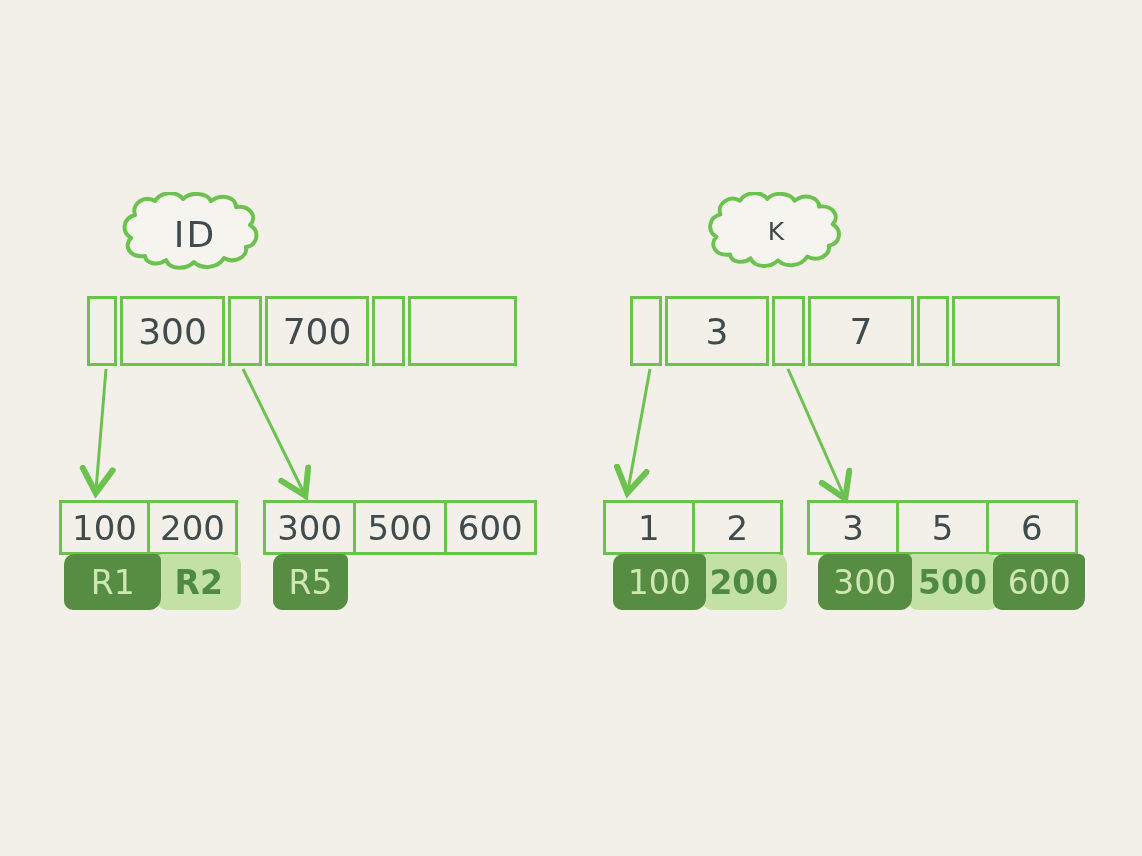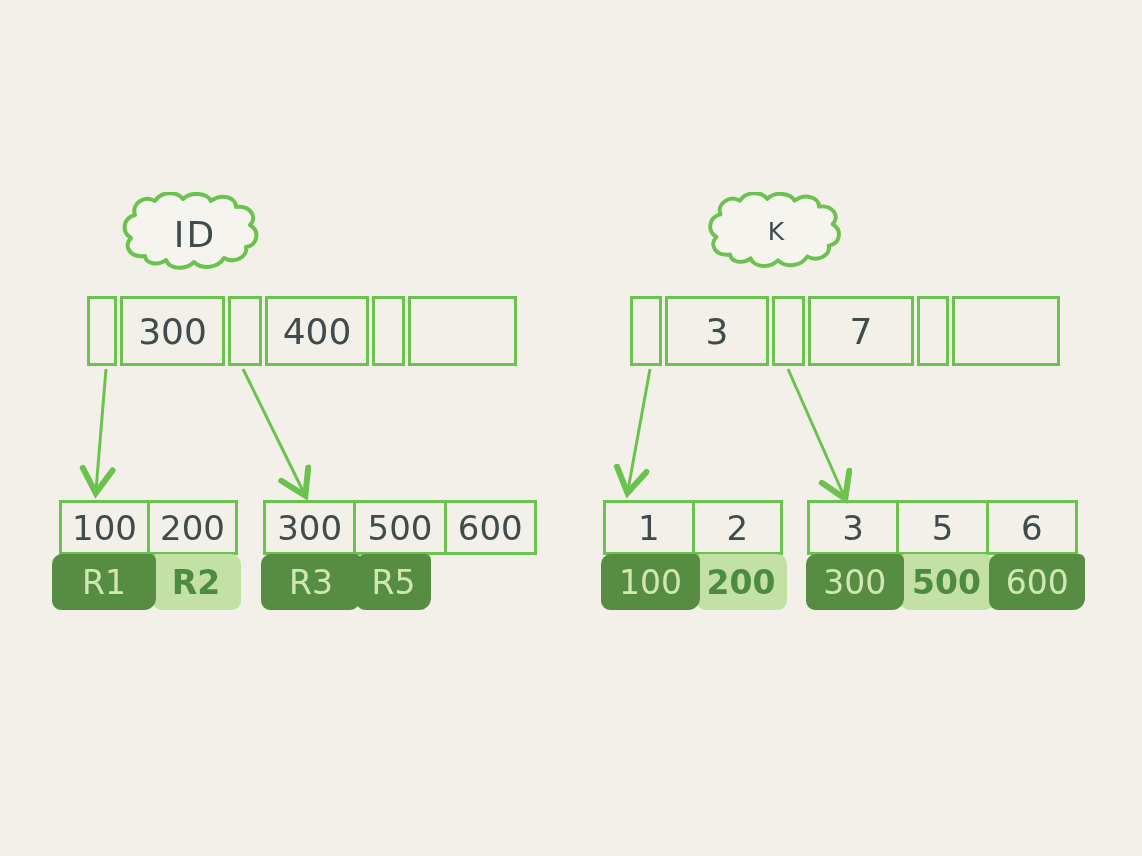--- a/index.html
+++ b/index.html
@@ -61,21 +61,21 @@
   .vals{
     position:absolute;
     display:flex;
     height:56px;
   }
   .val{
     display:flex;align-items:center;justify-content:center;
     font-size:33px;
     margin-left:-5px;
   }
-  .val:first-child{margin-left:4px;}
+  .val:first-child{margin-left:16px;}
   .val.dark{
     background:var(--dark);
     color:var(--text-on-dark);
     border-radius:10px 6px 12px 9px;
     z-index:2;
   }
   .val.light{
     background:var(--light);
     color:var(--text-on-light);
     border-radius:6px 10px 9px 12px;
@@ -104,21 +104,21 @@
 
     <svg class="cloud-svg" style="left:118px;top:192px;width:152px;height:84px" viewBox="0 0 152 84">
       <path d="M 27,64 C 12,66 5,54 13,46 C 3,40 5,26 17,23 C 13,11 27,3 37,9 C 43,-1 59,-1 65,7 C 73,-1 89,1 93,9 C 103,1 118,5 118,15 C 132,13 140,25 132,33 C 142,39 140,53 128,55 C 130,65 116,72 106,66 C 100,76 84,78 76,70 C 68,78 52,78 48,68 C 40,74 28,72 27,64 Z" fill="#f5f4ee" stroke="#6cc24f" stroke-width="4" stroke-linejoin="round"></path>
     </svg>
     <div class="cloud-label" style="left:126px;top:200px;width:138px;height:68px;font-size:36px">ID</div>
 
     <div class="root" style="left:87px;top:296px">
       <div class="cell" style="width:30px"></div>
       <div class="cell" style="width:105px">300</div>
       <div class="cell" style="width:34px"></div>
-      <div class="cell" style="width:104px">400</div>
+      <div class="cell" style="width:104px">700</div>
       <div class="cell" style="width:33px"></div>
       <div class="cell" style="width:109px"></div>
     </div>
 
     <div class="leaf" style="left:59px;top:500px;width:179px">
       <div class="kcell">100</div>
       <div class="kcell">200</div>
     </div>
 
     <div class="vals" style="left:48px;top:554px;width:193px">
@@ -126,21 +126,20 @@
       <div class="val light" style="width:92px">R2</div>
     </div>
 
     <div class="leaf" style="left:263px;top:500px;width:274px">
       <div class="kcell">300</div>
       <div class="kcell">500</div>
       <div class="kcell">600</div>
     </div>
 
     <div class="vals" style="left:257px;top:554px;width:288px">
-      <div class="val dark" style="width:100px">R3</div>
       <div class="val dark" style="width:75px">R5</div>
     </div>
 
   </div>
 
   <div>
 
     <svg class="cloud-svg" style="left:702px;top:192px;width:152px;height:82px" viewBox="0 0 152 84">
       <path d="M 27,64 C 12,66 5,54 13,46 C 3,40 5,26 17,23 C 13,11 27,3 37,9 C 43,-1 59,-1 65,7 C 73,-1 89,1 93,9 C 103,1 118,5 118,15 C 132,13 140,25 132,33 C 142,39 140,53 128,55 C 130,65 116,72 106,66 C 100,76 84,78 76,70 C 68,78 52,78 48,68 C 40,74 28,72 27,64 Z" fill="#f5f4ee" stroke="#6cc24f" stroke-width="4" stroke-linejoin="round"></path>
     </svg>

